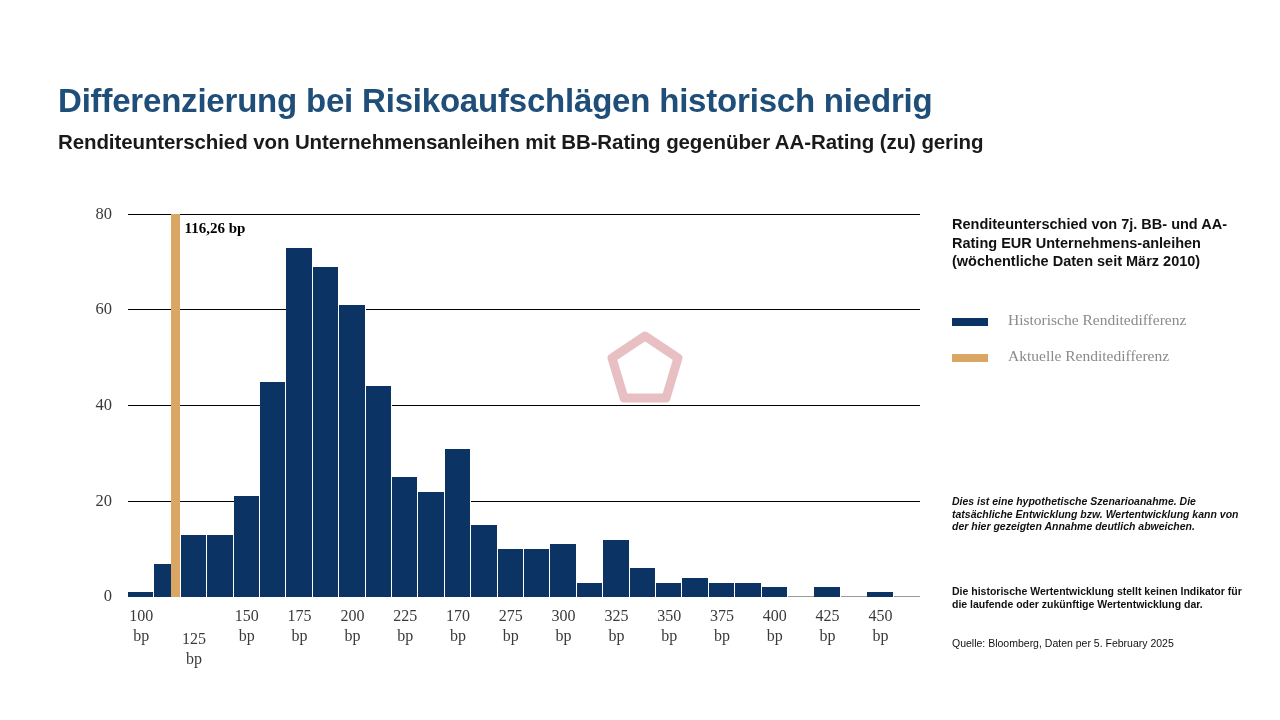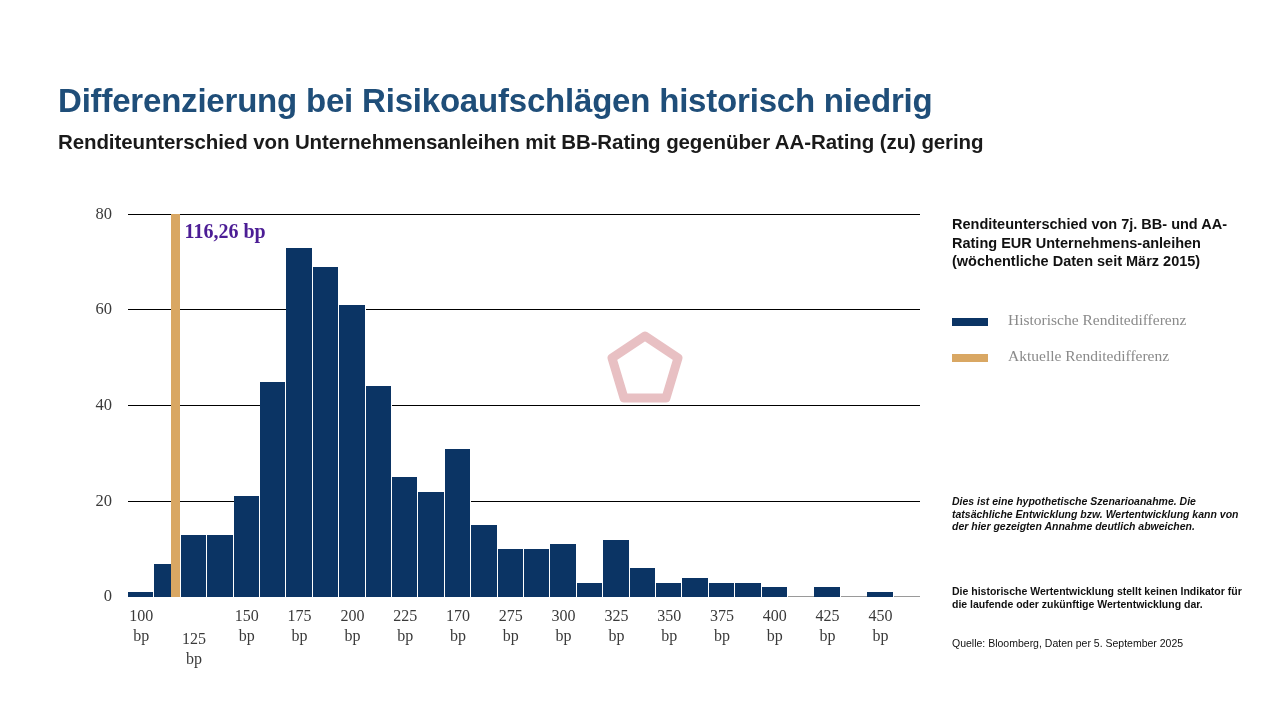--- a/index.html
+++ b/index.html
@@ -51,21 +51,21 @@
   }
 
   #marker-line {
     position:absolute;
     width:9px; background:#D9A763;
     top:0; height:383px;
     z-index:5;
   }
   #marker-label {
     position:absolute;
-    font-size:20px; font-weight:bold; color:#4c1d95;
+    font-size:15px; font-weight:bold; color:#000000;
     white-space:nowrap; z-index:6;
     font-family:"Liberation Serif", serif;
   }
 
   .xtick {
     position:absolute;
     text-align:center; width:52px;
     font-size:16px; color:#3a3a3a; line-height:20px;
     font-family:"Liberation Serif", serif;
   }
@@ -232,28 +232,28 @@
           <span>425</span>
           <span>bp</span>
         </div>
         <div class="xtick" style="left: 726.4px; top: 392px;">
           <span>450</span>
           <span>bp</span>
         </div>
       </div>
   </div>
 
-  <div id="legend-title">Renditeunterschied von 7j. BB- und AA-Rating EUR Unternehmens-anleihen (wöchentliche Daten seit März 2015)</div>
+  <div id="legend-title">Renditeunterschied von 7j. BB- und AA-Rating EUR Unternehmens-anleihen (wöchentliche Daten seit März 2010)</div>
 
   <div class="legend-row" style="top:311px;">
     <span class="legend-swatch" style="background:#0B3464;"></span>
     <span class="legend-label">Historische Renditedifferenz</span>
   </div>
   <div class="legend-row" style="top:347px;">
     <span class="legend-swatch" style="background:#D9A763;"></span>
     <span class="legend-label">Aktuelle Renditedifferenz</span>
   </div>
 
   <div class="disclaimer" style="top:495px;font-style:italic;">Dies ist eine hypothetische Szenarioanahme. Die tatsächliche Entwicklung bzw. Wertentwicklung kann von der hier gezeigten Annahme deutlich abweichen.</div>
   <div class="disclaimer" style="top:585px;">Die historische Wertentwicklung stellt keinen Indikator für die laufende oder zukünftige Wertentwicklung dar.</div>
-  <div id="source">Quelle: Bloomberg, Daten per 5. September 2025</div>
+  <div id="source">Quelle: Bloomberg, Daten per 5. February 2025</div>
 
 </div>
 
 </body></html>

